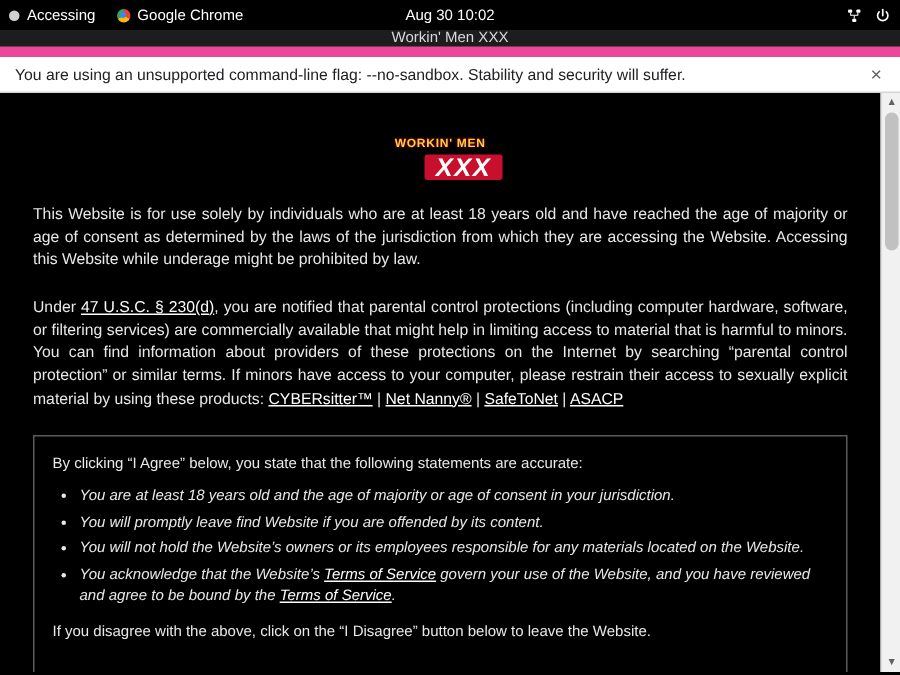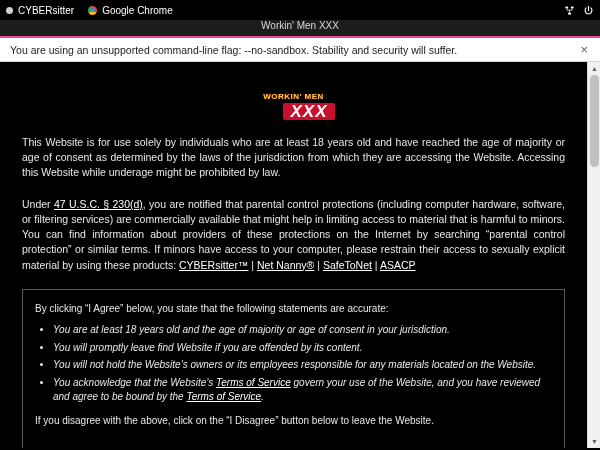--- a/index.html
+++ b/index.html
@@ -47,23 +47,23 @@
   }
   #gnome-bar .right svg { display: block; }
 
   
   #window-titlebar {
     height: 18px;
     background: #1d1d1d;
     color: #d8d8d8;
     font-size: 10px;
     display: flex;
-    align-items: flex-start;
+    align-items: flex-end;
     justify-content: center;
-    border-bottom: 2px solid #ec4899;
+    border-bottom: 7px solid #ec4899;
   }
 
   
   #infobar {
     height: 24px;
     background: #ffffff;
     color: #202124;
     font-size: 10.5px;
     display: flex;
     align-items: center;
@@ -165,27 +165,28 @@
     background: #c1c1c1; border-radius: 5px;
   }
 </style>
 </head>
 <body>
 
 <div id="gnome-bar">
   <div class="left">
     <div class="activities">
       <span class="dot"></span>
-      <span>CYBERsitter</span>
+      <span>Accessing</span>
     </div>
     <div class="activities">
       <span class="chrome-ico"></span>
       <span>Google Chrome</span>
     </div>
   </div>
+  <div class="center">Aug 30  10:02</div>
   <div class="right">
     <span>
       <svg width="11" height="11" viewBox="0 0 16 16">
           <g fill="#ffffff">
         <rect x="2" y="2" width="4" height="3" rx="1"></rect>
             <rect x="10" y="2" width="4" height="3" rx="1"></rect>
         <rect x="6" y="11" width="4" height="3" rx="1"></rect>
         <path d="M4 5v3h8V5h-1v2H5V5z"></path>
             <path d="M7.5 8h1v3h-1z"></path>
       </g>

